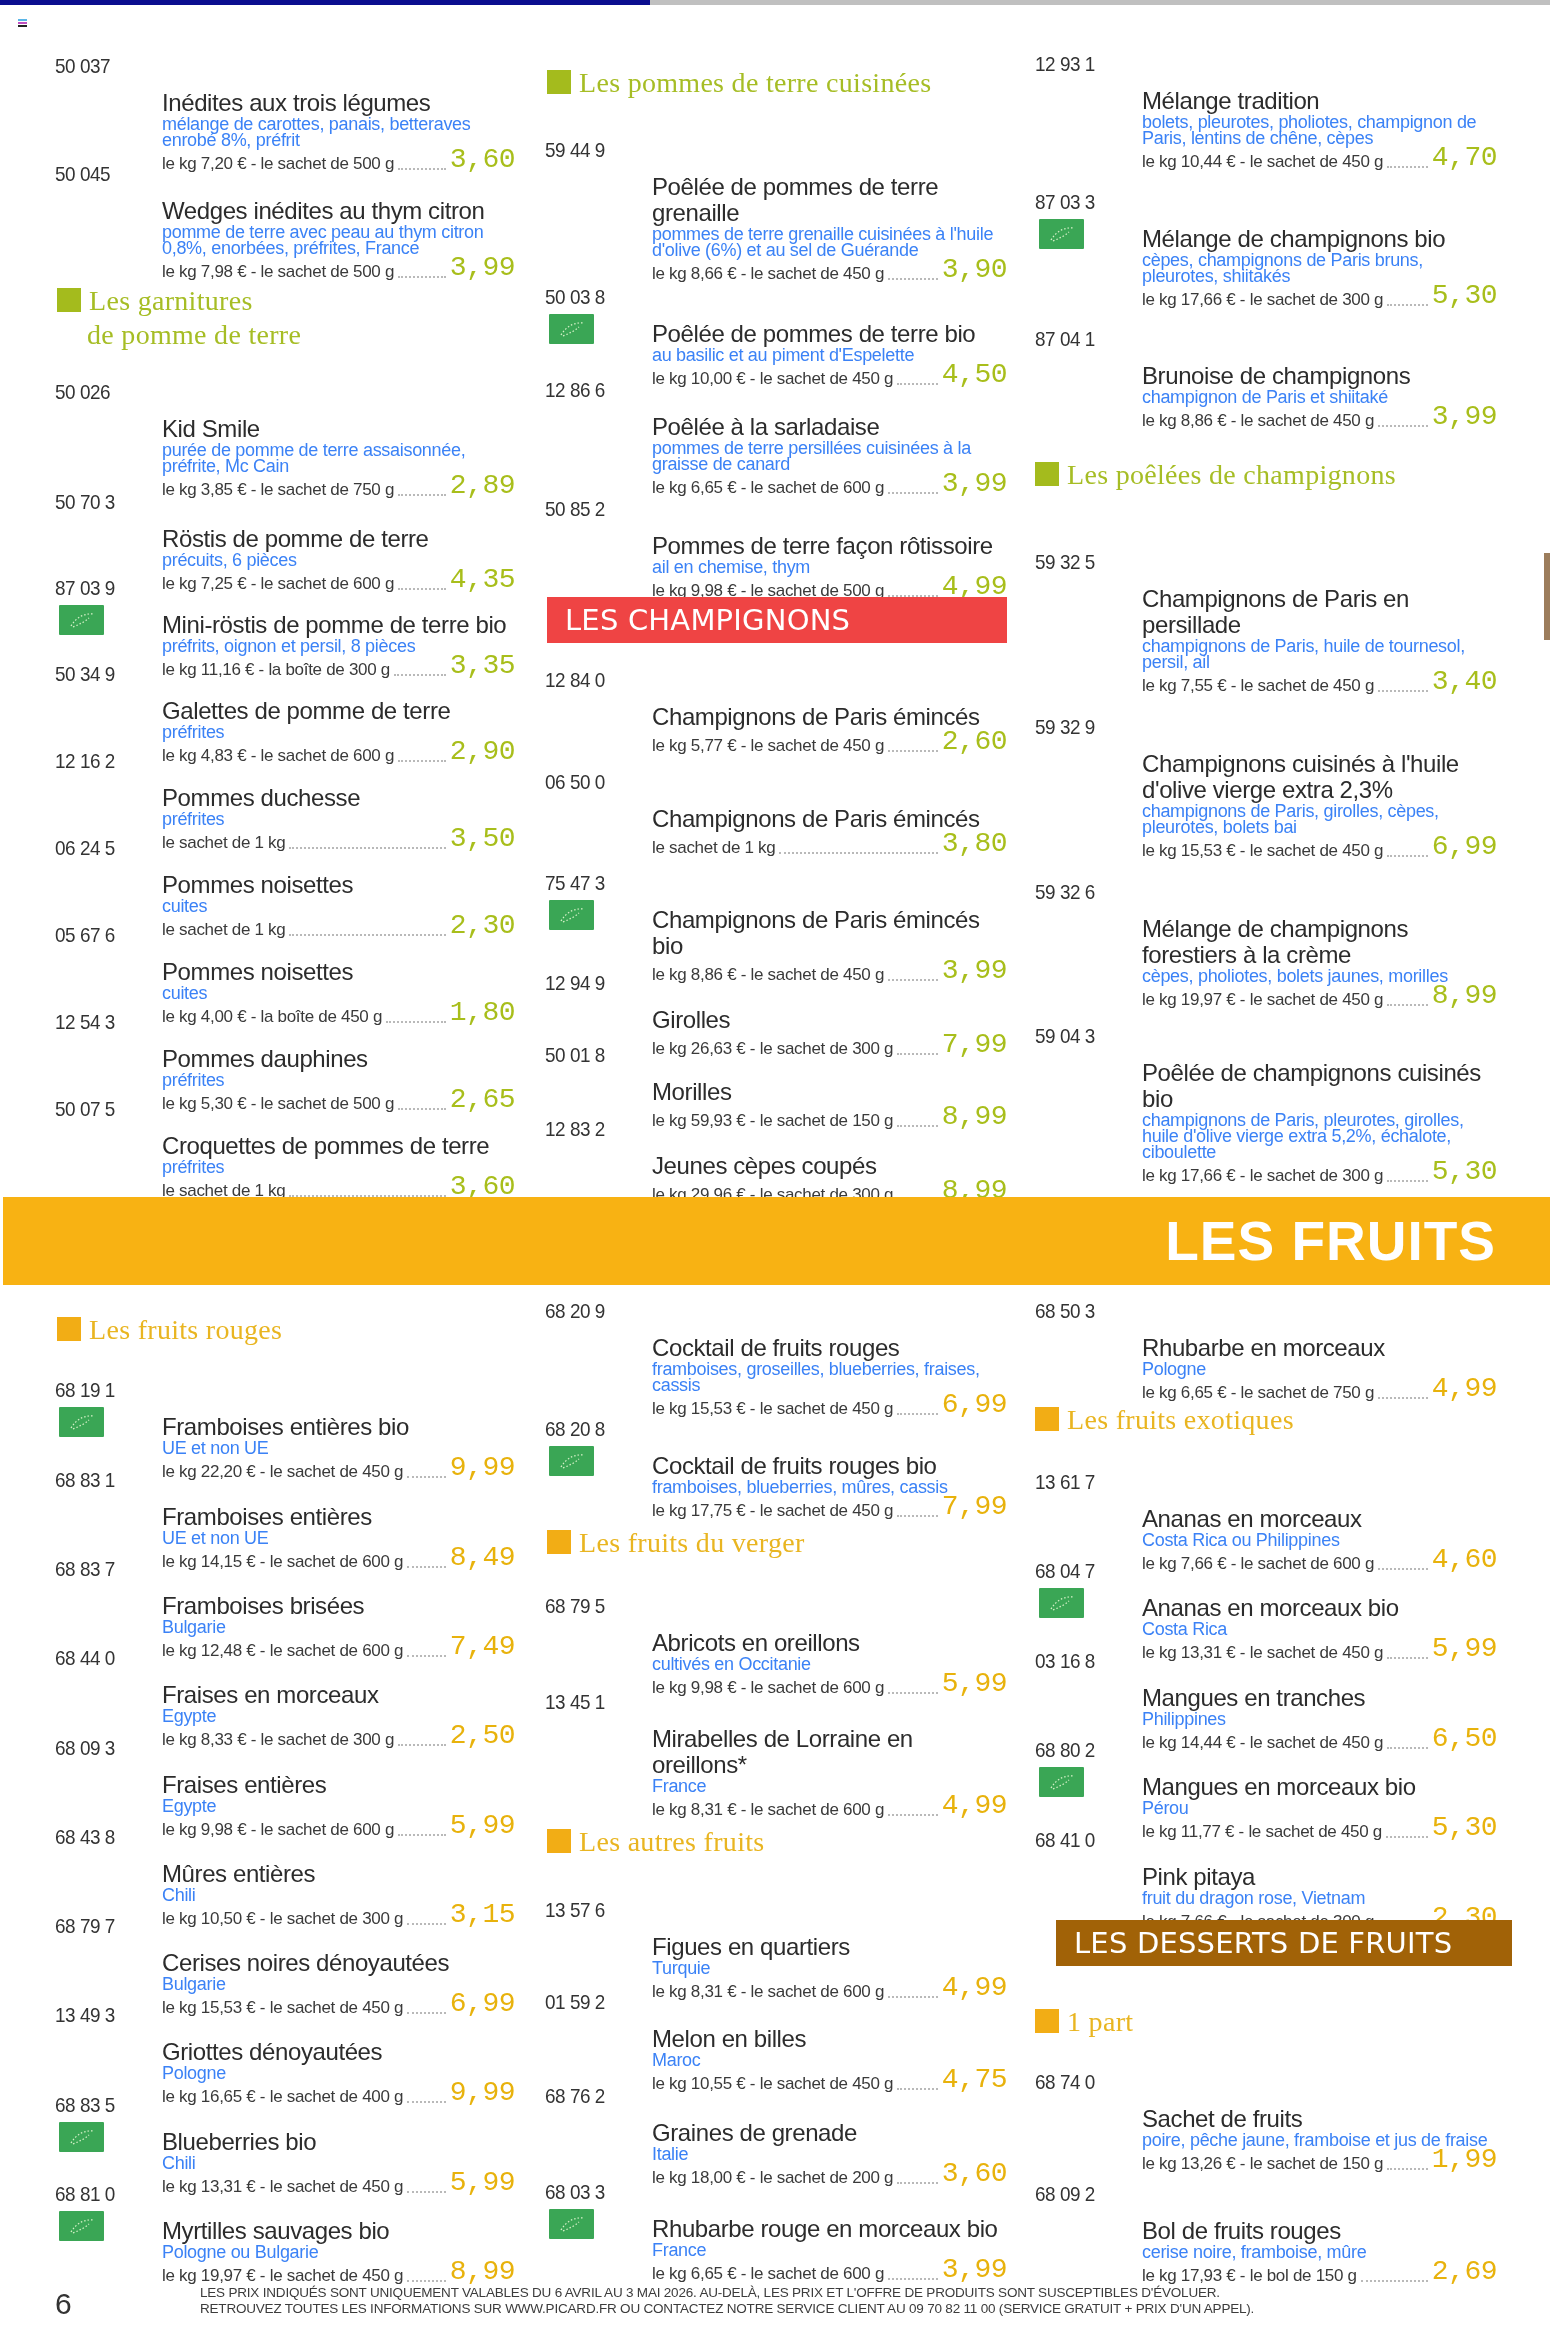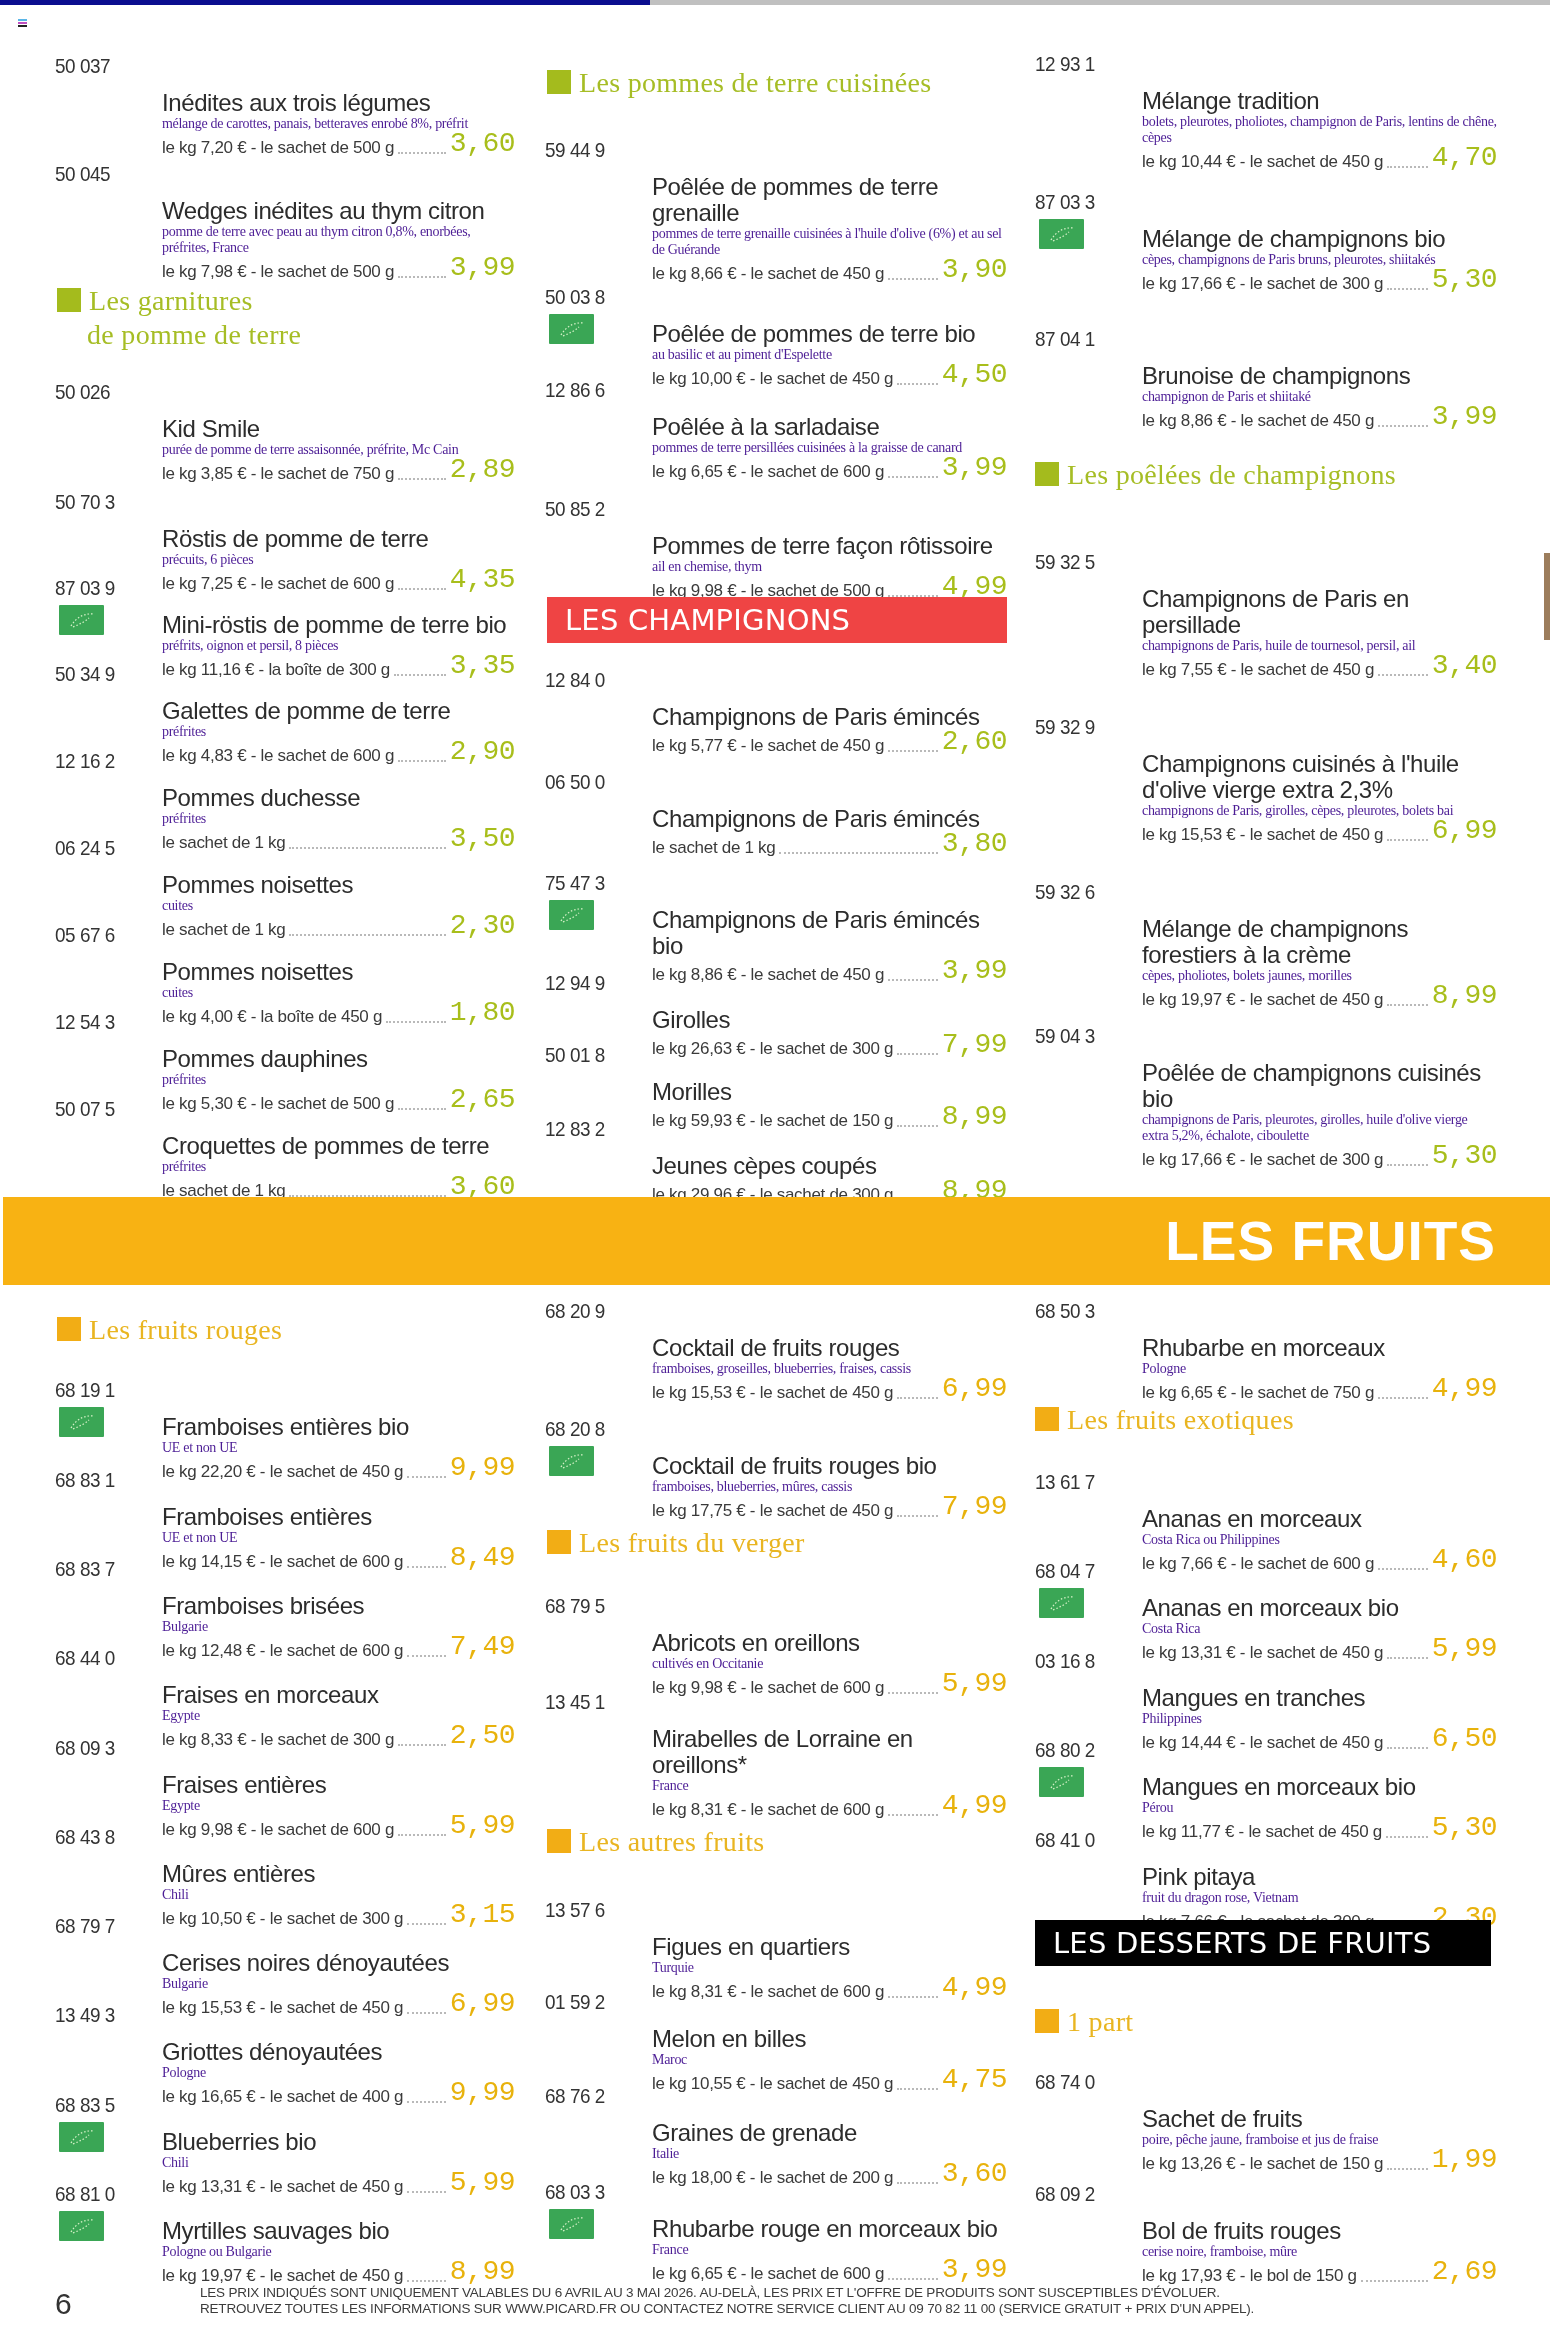--- a/index.html
+++ b/index.html
@@ -20,38 +20,38 @@
   .item { position: absolute; left: 0; width: 100%; }
   .code { position: absolute; left: 55px; top: 0; font-size: 21px; letter-spacing: -0.5px; color: #333; font-family: "Liberation Sans Narrow", "Liberation Sans", sans-serif; transform: scaleX(0.9); transform-origin: left; }
   .col-mid .code, .col-right .code { left: 15px; }
   .bio { position: absolute; left: 59px; top: 29px; width: 45px; height: 30px; background: #3aa655; border-radius: 1px; }
   .col-mid .bio, .col-right .bio { left: 19px; }
   .bio svg { width: 45px; height: 30px; display: block; }
 
   .body { position: absolute; left: 162px; top: 0; width: 353px; }
   .col-mid .body, .col-right .body { left: 122px; width: 355px; }
   .name { font-size: 24px; line-height: 26px; color: #2c2c2c; letter-spacing: -0.4px; font-family: "Liberation Sans Narrow", "Liberation Sans", sans-serif; margin-top: 36px; }
-  .desc { font-size: 14px; line-height: 16px; color: #4c1d95; letter-spacing: -0.3px; font-family: Liberation Serif, serif; }
+  .desc { font-size: 18px; line-height: 16px; color: #3b82f6; letter-spacing: -0.3px; font-family: Liberation Sans, sans-serif; }
   .priceline { position: relative; height: 26px; display: flex; align-items: flex-end; }
   .unit { font-size: 17px; line-height: 20px; color: #3a3a3a; white-space: nowrap; letter-spacing: -0.3px; font-family: "Liberation Sans Narrow", "Liberation Sans", sans-serif; }
   .dots { flex: 1; border-bottom: 2px dotted #b9b9b9; margin: 0 4px 4px 4px; height: 1px; }
   .price { font-size: 28px; line-height: 28px; letter-spacing: -0.5px; font-family: Liberation Mono, monospace; }
   .green .price { color: #a8be1b; }
   .yellow .price { color: #e8b20c; }
 
   .subhead { position: absolute; font-size: 28px; line-height: 34px; font-family: Liberation Serif, serif; letter-spacing: 0.3px; }
   .subhead .sq { display: inline-block; width: 24px; height: 24px; margin-right: 8px; vertical-align: -2px; }
   .green .subhead { color: #a6bd25; }
   .green .subhead .sq { background: #a4bb1d; }
   .yellow .subhead { color: #e9b521; }
   .yellow .subhead .sq { background: #f2ad15; }
 
   .band { position: absolute; height: 46px; color: #ffffff; font-size: 29px; line-height: 46px; padding-left: 18px; font-family: "DejaVu Sans", sans-serif; letter-spacing: 0.2px; }
   .band.green-band { background: #ef4444; }
-  .band.yellow-band { background: #000000; }
+  .band.yellow-band { background: #a16207; margin-left: 21px; }
 
   .fruits-banner { position: absolute; left: 3px; top: 1197px; width: 1547px; height: 88px; background: #f8b213; }
   .fruits-banner span { position: absolute; right: 54px; top: 14px; font-size: 55px; line-height: 60px; font-weight: bold; color: #ffffff; font-family: "Liberation Sans Narrow", "Liberation Sans", sans-serif; letter-spacing: 1px; }
 
   .page-num { position: absolute; left: 55px; top: 2287px; font-size: 30px; color: #333; font-family: "Liberation Sans", sans-serif; }
   .footer { position: absolute; left: 200px; top: 2285px; width: 1200px; text-align: left; font-size: 13.5px; line-height: 16px; color: #3c3c3c; letter-spacing: -0.2px; font-family: "Liberation Sans Narrow", "Liberation Sans", sans-serif; }
 </style>
 </head>
 <body>
 

